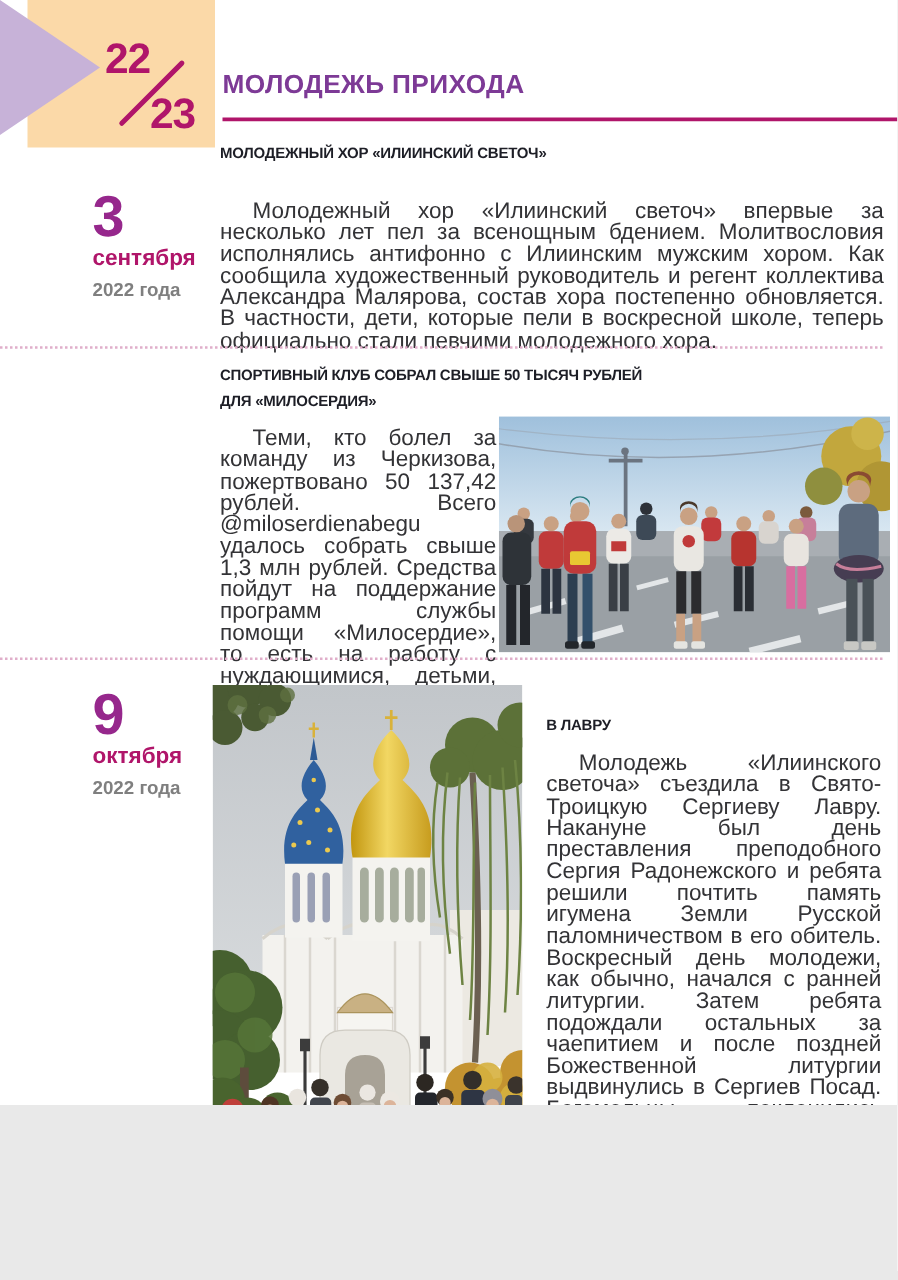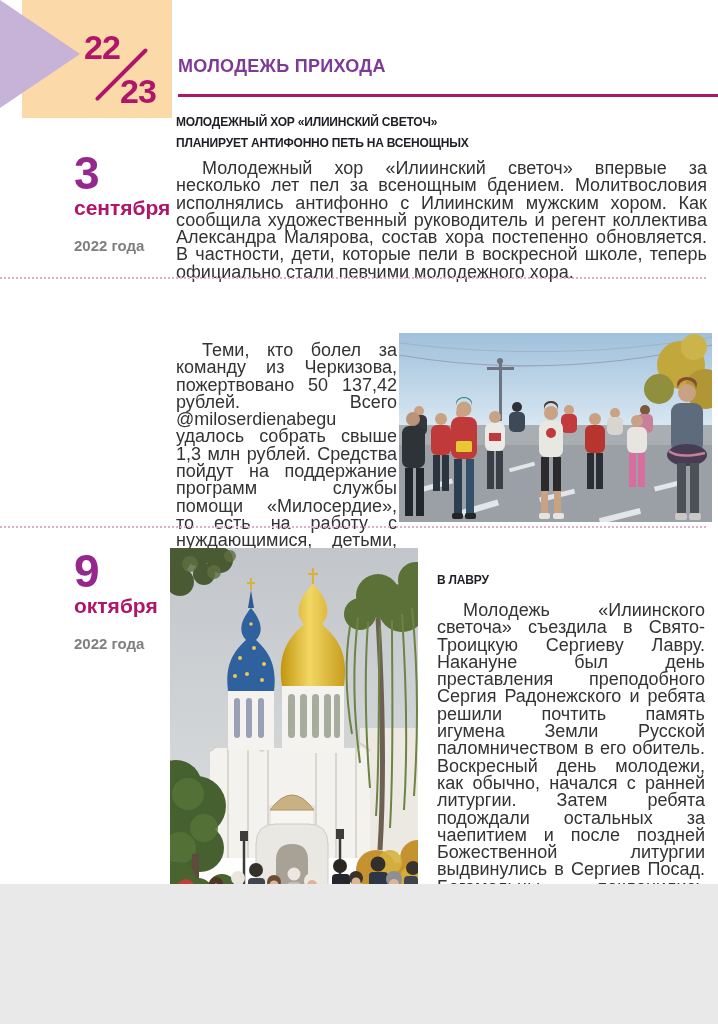--- a/index.html
+++ b/index.html
@@ -10,31 +10,31 @@
     font-family:"Liberation Sans", sans-serif; color:#2e2e30;
   }
   
   .corner-orange { position:absolute; left:22px; top:0; width:150px; height:118px; background:#fbd9a8; }
   .corner-arrow  { position:absolute; left:0; top:0; width:80px; height:108px; background:#c7b2d8;
                    -webkit-clip-path:polygon(0 0,100% 50%,0 100%); clip-path:polygon(0 0,100% 50%,0 100%); }
   .edition-top    { position:absolute; left:84px; top:28px; font-size:34px; font-weight:bold; color:#b0156a; letter-spacing:-1px; }
   .edition-bottom { position:absolute; left:120px; top:72px; font-size:34px; font-weight:bold; color:#b0156a; letter-spacing:-1px; }
   .edition-slash  { position:absolute; left:96px; top:98px; width:72px; height:4px; background:#b0156a;
                     transform:rotate(-45deg); transform-origin:left center; border-radius:2px; }
-  .page-title { position:absolute; left:178px; top:56px; font-size:18px; font-weight:bold; color:#7d3a96; letter-spacing:0.3px; }
+  .page-title { position:absolute; left:178px; top:56px; font-size:21px; font-weight:bold; color:#7d3a96; letter-spacing:0.3px; }
   .title-rule { position:absolute; left:178px; right:0; top:94px; height:2.5px; background:#b0156a; }
 
   
   .art-title { position:absolute; font-size:12px; font-weight:bold; color:#1d1e26; line-height:21px; letter-spacing:-0.2px; }
   .body-text { position:absolute; font-size:18px; line-height:17.3px; color:#333336; text-align:justify;
                text-indent:26px; hyphens:auto; -webkit-hyphens:auto; }
   .date-block { position:absolute; width:100px; }
   .date-day   { display:block; font-size:46px; line-height:42px; font-weight:bold; color:#96278c; }
-  .date-month { display:block; font-size:21px; font-weight:bold; color:#b0156a; margin-top:2px; }
-  .date-year  { display:block; font-size:15px; font-weight:bold; color:#7f7f7f; margin-top:17px; }
+  .date-month { display:block; font-size:18px; font-weight:bold; color:#b0156a; margin-top:2px; }
+  .date-year  { display:block; font-size:15px; font-weight:bold; color:#7f7f7f; margin-top:7px; }
   .dotted-sep { position:absolute; left:0; right:12px; border-top:2px dotted #e0aeca; }
   .photo { position:absolute; overflow:hidden; }
   .photo svg { display:block; width:100%; height:100%; }
 
   
   #a1-date  { left:74px;  top:152px; }
   #a1-title { left:176px; top:112px; width:445px; }
   #a1-body  { left:176px; top:160px; width:531px; }
   #sep1 { top:277px; }
   #a2-title { left:176px; top:290px; width:490px; }
@@ -66,26 +66,29 @@
   <h1 class="page-title">МОЛОДЕЖЬ ПРИХОДА</h1>
   <div class="title-rule"></div>
 
   <div class="date-block" id="a1-date">
     <span class="date-day">3</span>
     <span class="date-month">сентября</span>
     <span class="date-year">2022 года</span>
   </div>
   <h2 class="art-title" id="a1-title">
     <span>МОЛОДЕЖНЫЙ ХОР «ИЛИИНСКИЙ СВЕТОЧ»</span><br>
-    <span>ПЛАНИРУЕТ АНТИФОННО ПЕТЬ НА ВСЕНОЩНЫХ</span>
   </h2>
   <p class="body-text" id="a1-body">Молодежный хор «Илиинский светоч» впервые за несколько лет пел за всенощным бдением. Молитвословия исполнялись антифонно с Илиинским мужским хором. Как сообщила художественный руководитель и регент коллектива Александра Малярова, состав хора постепенно обновляется. В частности, дети, которые пели в воскресной школе, теперь официально стали певчими молодежного хора.</p>
 
   <div class="dotted-sep" id="sep1"></div>
 
+  <h2 class="art-title" id="a2-title">
+    <span>СПОРТИВНЫЙ КЛУБ СОБРАЛ СВЫШЕ 50 ТЫСЯЧ РУБЛЕЙ</span><br>
+    <span>ДЛЯ «МИЛОСЕРДИЯ»</span>
+  </h2>
   <p class="body-text" id="a2-body">Теми, кто болел за команду из Черкизова, пожертвовано 50 137,42 рублей. Всего @miloserdienabegu удалось собрать свыше 1,3 млн рублей. Средства пойдут на поддержание программ службы помощи «Милосердие», то есть на работу с нуждающимися, детьми, пожилым, бездомным.</p>
 
   <div class="photo" id="runners-photo">
     <svg viewBox="0 0 313 189" preserveAspectRatio="none">
       <defs>
         <linearGradient id="skyg" x1="0" y1="0" x2="0" y2="1">
           <stop offset="0" stop-color="#9fc0dc"></stop>
             <stop offset="1" stop-color="#dae8f2"></stop>
         </linearGradient>
       </defs>

